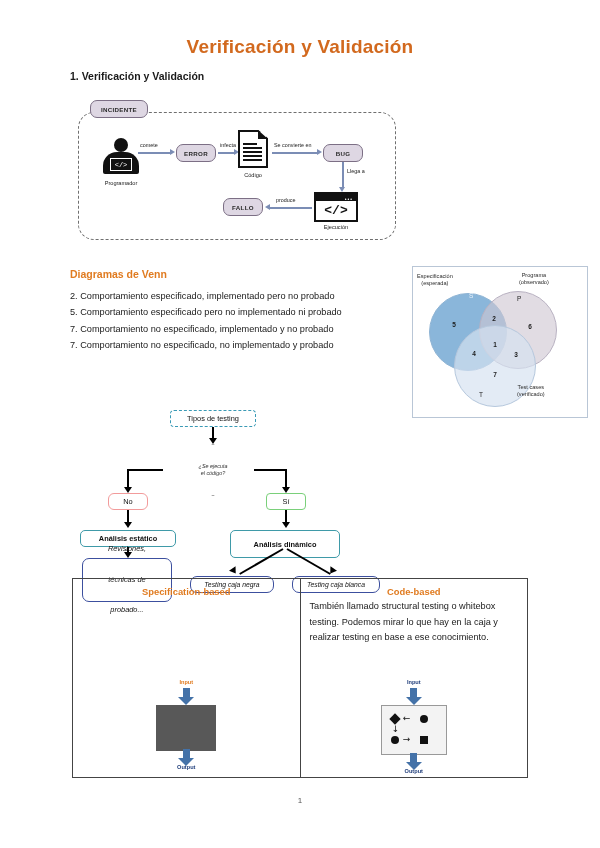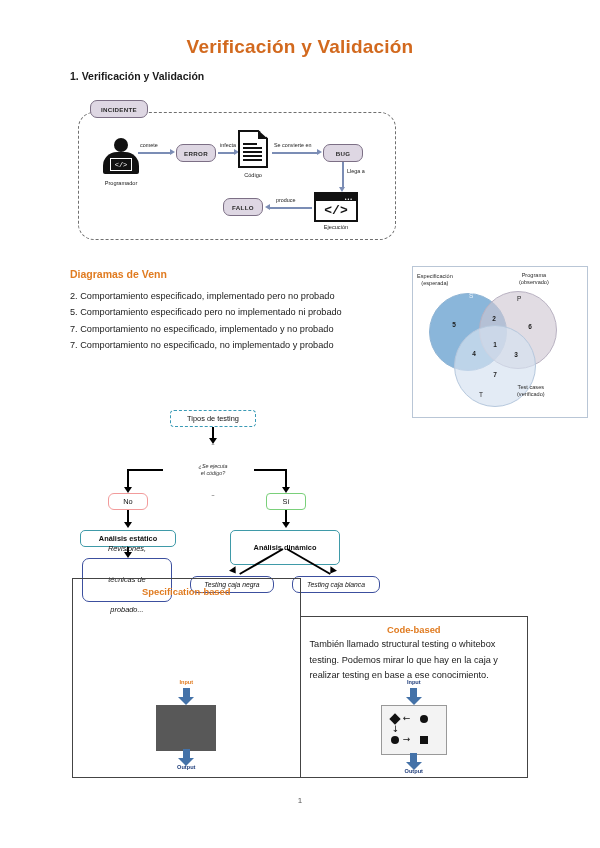--- a/index.html
+++ b/index.html
@@ -192,21 +192,21 @@
   .bhead { position: absolute; width:0; height:0; }
   .bhead.down { border-left: 4px solid transparent; border-right: 4px solid transparent; border-top: 6px solid #000; }
   .diag-arrow { position: absolute; height: 2px; background: #000; transform-origin: left center; }
   .diag-head { position: absolute; width: 0; height: 0;
       border-left: 4px solid transparent; border-right: 4px solid transparent; border-top: 6.5px solid #000; }
 
   
   .btable { position: absolute; left: 72px; top: 578px; width: 456px; height: 200px;
             display: flex; }
   .bcol { border: 1px solid #444; flex: 1; position: relative; padding: 7px 9px 8px 9px; }
-  .bcol + .bcol { border-left: none; margin-top: 38px; }
+  .bcol + .bcol { border-left: none; }
   .bhdr { text-align: center; color: #e07b20; font-weight: bold; font-size: 9.4px; margin-bottom: 2px; }
   .bbody { font-size: 9.2px; line-height: 15.5px; color: #1a1a1a; }
 
   .blackbox-wrap { position: absolute; left: 0; right: 0; bottom: 6px; height: 92px; }
   .io-lbl { position: absolute; font-size: 5.6px; font-weight: bold; width: 100%; text-align: center; }
   .io-lbl.input { color: #e07b20; }
   .io-lbl.output { color: #1f3d7a; }
   .blue-arrow { position: absolute; left: 50%; transform: translateX(-50%); }
   .blue-arrow .stem { width: 7px; height: 9px; background: #4472a8; margin: 0 auto; }
   .blue-arrow .head { width: 0; height: 0; border-left: 8px solid transparent;
@@ -364,21 +364,21 @@
     <span>técnicas de</span>
     <span>probado...</span>
   </div>
 
   <div class="bline h" style="left:184px; top:59px; width:33px;"></div>
   <div class="bline v" style="left:215px; top:59px; height:20px;"></div>
   <div class="bhead down" style="left:212px; top:77px;"></div>
   <div class="fbox green" style="left:196px; top:83px; width:40px; height:17px;">Sí</div>
   <div class="bline v" style="left:215px; top:100px; height:14px;"></div>
   <div class="bhead down" style="left:212px; top:112px;"></div>
-  <div class="fbox teal" style="left:160px; top:120px; width:110px; height:35px;">Análisis dinámico</div>
+  <div class="fbox teal" style="left:160px; top:120px; width:110px; height:28px;">Análisis dinámico</div>
 
   <div class="diag-arrow" style="left:213px; top:138px; width:50px; transform: rotate(150deg);"></div>
   <div class="diag-head" style="left:160px; top:158px; transform: rotate(-35deg);"></div>
   <div class="diag-arrow" style="left:217px; top:138px; width:50px; transform: rotate(30deg);"></div>
   <div class="diag-head" style="left:258px; top:158px; transform: rotate(35deg);"></div>
 
   <div class="fbox navy" style="left:120px; top:166px; width:84px; height:17px; font-size:6.8px;">Testing caja negra</div>
   <div class="fbox navy" style="left:222px; top:166px; width:88px; height:17px; font-size:6.8px;">Testing caja blanca</div>
 </div>
 

